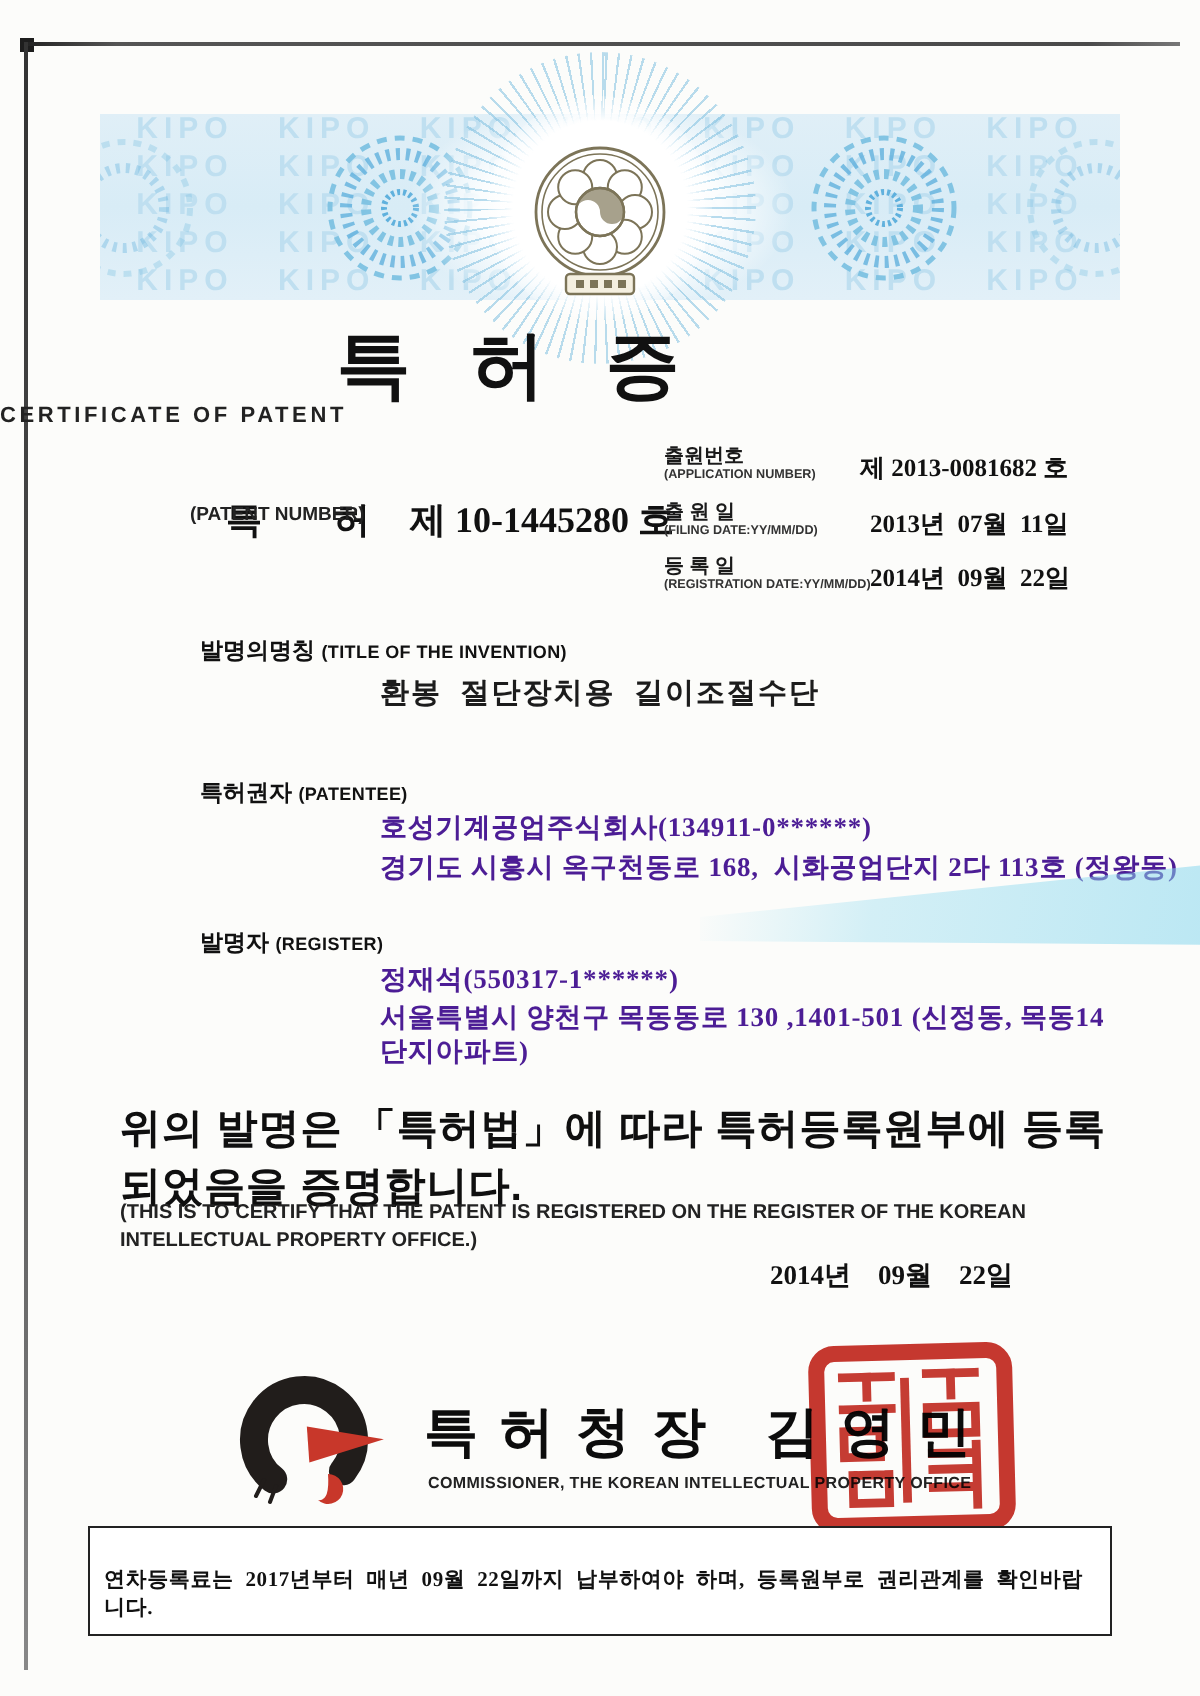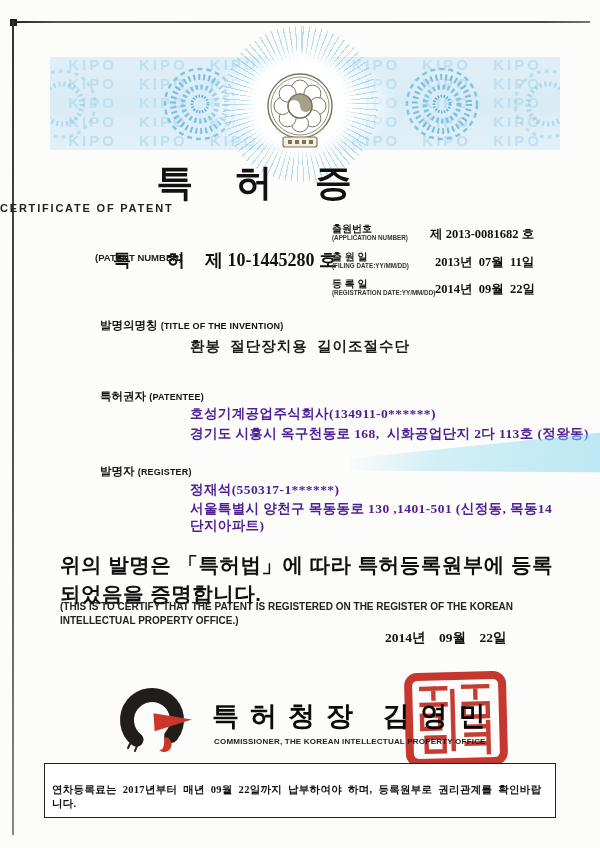--- a/index.html
+++ b/index.html
@@ -26,21 +26,21 @@
   }
   .white-center{left:205px;top:50px;width:190px;height:108px;
     background:radial-gradient(ellipse at center,#ffffff 32%,rgba(255,255,255,0.9) 45%,rgba(255,255,255,0) 72%);}
   .rays{left:222px;top:26px;width:156px;height:156px;border-radius:50%;
     background:repeating-conic-gradient(from 2deg,rgba(128,192,224,0.55) 0deg 0.9deg,rgba(255,255,255,0) 0.9deg 4.6deg);}
   .rays::after{content:"";position:absolute;inset:22px;border-radius:50%;background:radial-gradient(circle,#fff 55%,rgba(255,255,255,0) 75%);}
   .rosette{opacity:.95;}
   .rosette.faint{opacity:.35;}
 
   
-  .title{left:0;top:158px;width:518px;text-align:center;font-size:37px;font-weight:800;letter-spacing:10px;color:#111;font-family:Liberation Mono, monospace;}
+  .title{left:0;top:158px;width:518px;text-align:center;font-size:37px;font-weight:800;letter-spacing:10px;color:#111;}
   .subtitle{left:0;top:202px;width:600px;text-align:left;font-size:11px;font-weight:700;letter-spacing:1.8px;color:#222;}
 
   
   .pn-line{left:95px;top:227px;font-size:18px;font-weight:700;color:#111;}
   .pn-num{margin-left:20px;}
   .pn-label{left:95px;top:252px;font-size:9.5px;font-weight:700;color:#222;}
 
   
   .meta-label-kr{font-size:10px;font-weight:700;line-height:10px;color:#1a1a1a;}
   .meta-label-en{font-size:6.3px;font-weight:700;line-height:7px;color:#333;letter-spacing:0;}

